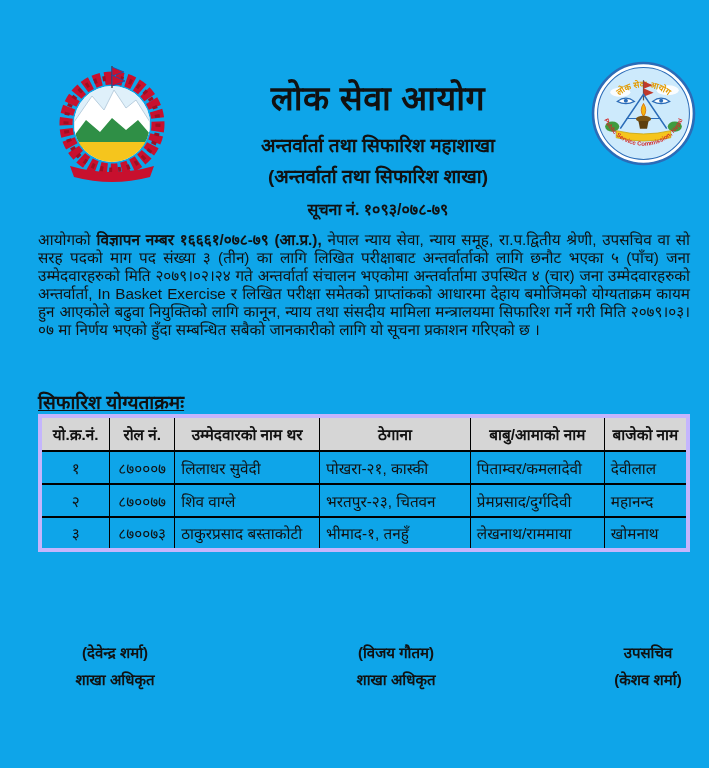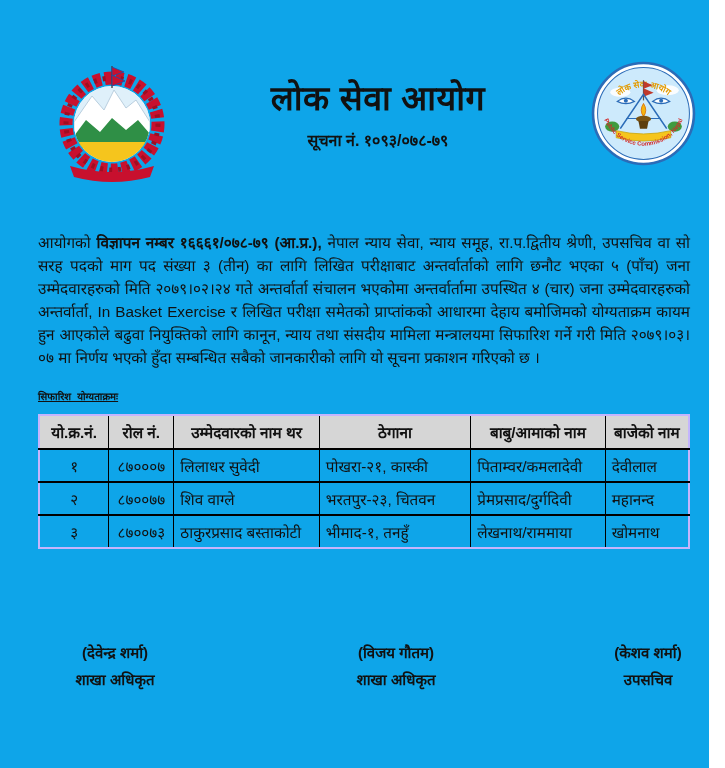--- a/index.html
+++ b/index.html
@@ -21,31 +21,31 @@
   .branch { font-size:19px; font-weight:bold; margin-top:5px; }
   .notice-no { font-size:16px; font-weight:bold; margin-top:9px; }
   .date-row {
     position:absolute; top:197px; right:24px;
     font-size:15.5px; font-weight:bold; color:#1f3864;
   }
   .date-row .sep { display:inline-block; width:8px; }
   
   .body-para {
     position:absolute; top:231px; left:38px; width:652px;
-    font-size:15.3px; line-height:23px; text-align:justify;
+    font-size:15.3px; line-height:18px; text-align:justify;
   }
   
   .section-title {
     position:absolute; top:389px; left:38px;
-    font-size:10px; font-weight:bold; text-decoration:underline;font-family:Liberation Mono, monospace;
+    font-size:19px; font-weight:bold; text-decoration:underline;
   }
   .merit-table {
     position:absolute; top:414px; left:38px; width:652px;
     border-collapse:collapse; font-size:15.3px;
-    border:2px solid #c4b5fd;
+    border:4px solid #c4b5fd;
   }
   .merit-table th {
     background:#d6d6d6; font-weight:bold; text-align:center;
     border:1px solid #000; border-bottom:2px solid #000;
     padding:6px 3px; height:31px;
   }
   .merit-table td {
     border:1px solid #000; border-top-width:2px;
     padding:5px 6px; height:33px; vertical-align:middle;
   }
@@ -77,20 +77,22 @@
       </g>
       <line x1="60" y1="6" x2="60" y2="28" stroke="#444" stroke-width="1.4"></line>
       <path d="M60,7 L72,12 L60,16 Z" fill="#c8102e" stroke="#1b4faa" stroke-width="0.8"></path>
       <path d="M60,15 L73,21 L60,26 Z" fill="#c8102e" stroke="#1b4faa" stroke-width="0.8"></path>
       <path d="M18,106 Q60,118 102,106 L98,117 Q60,127 22,117 Z" fill="#c8102e"></path>
     </svg>
   </div>
 
   <div class="head-center">
     <div class="org-title">लोक सेवा आयोग</div>
+    <div class="division">अन्तर्वार्ता तथा सिफारिश महाशाखा</div>
+    <div class="branch">(अन्तर्वार्ता तथा सिफारिश शाखा)</div>
     <div class="notice-no">सूचना नं. १०९३/०७८-७९</div>
   </div>
 
   <div class="emblem-right">
     <svg viewBox="0 0 106 106" width="107" height="107">
       <circle cx="53" cy="53" r="50" fill="#ffffff" stroke="#2b6cb8" stroke-width="2.6"></circle>
       <circle cx="53" cy="53" r="45.5" fill="#cdeafc" stroke="#2b6cb8" stroke-width="1"></circle>
       <defs>
         <path id="arcTop" d="M14,58 A40,40 0 0 1 92,58"></path>
         <path id="arcBot" d="M12,52 A42,42 0 0 0 94,52"></path>
@@ -171,17 +173,17 @@
 
   <div class="sig-block sig-0">
     <div>(देवेन्द्र शर्मा)</div>
     <div>शाखा अधिकृत</div>
   </div>
   <div class="sig-block sig-1">
     <div>(विजय गौतम)</div>
     <div>शाखा अधिकृत</div>
   </div>
   <div class="sig-block sig-2">
+    <div>उपसचिव</div>
     <div>(केशव शर्मा)</div>
-    <div>उपसचिव</div>
   </div>
 
 </div>
 
 </body></html>

